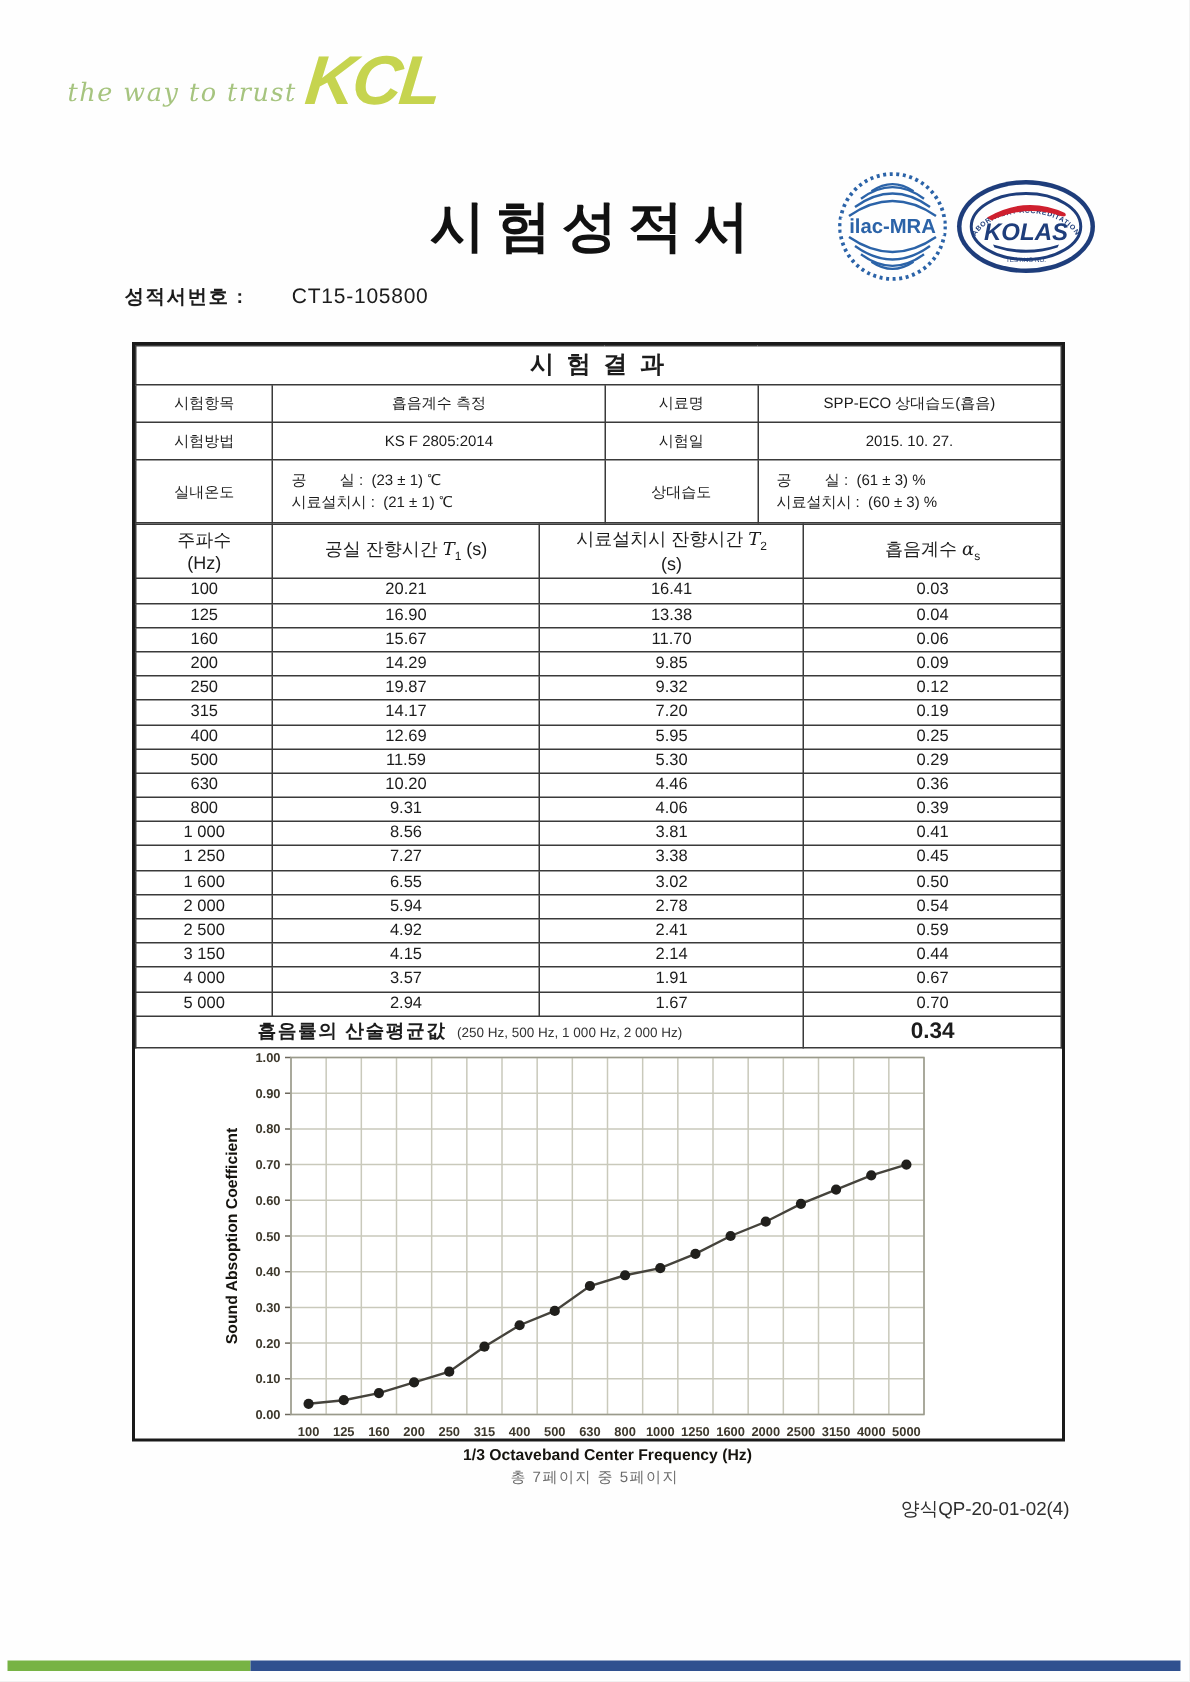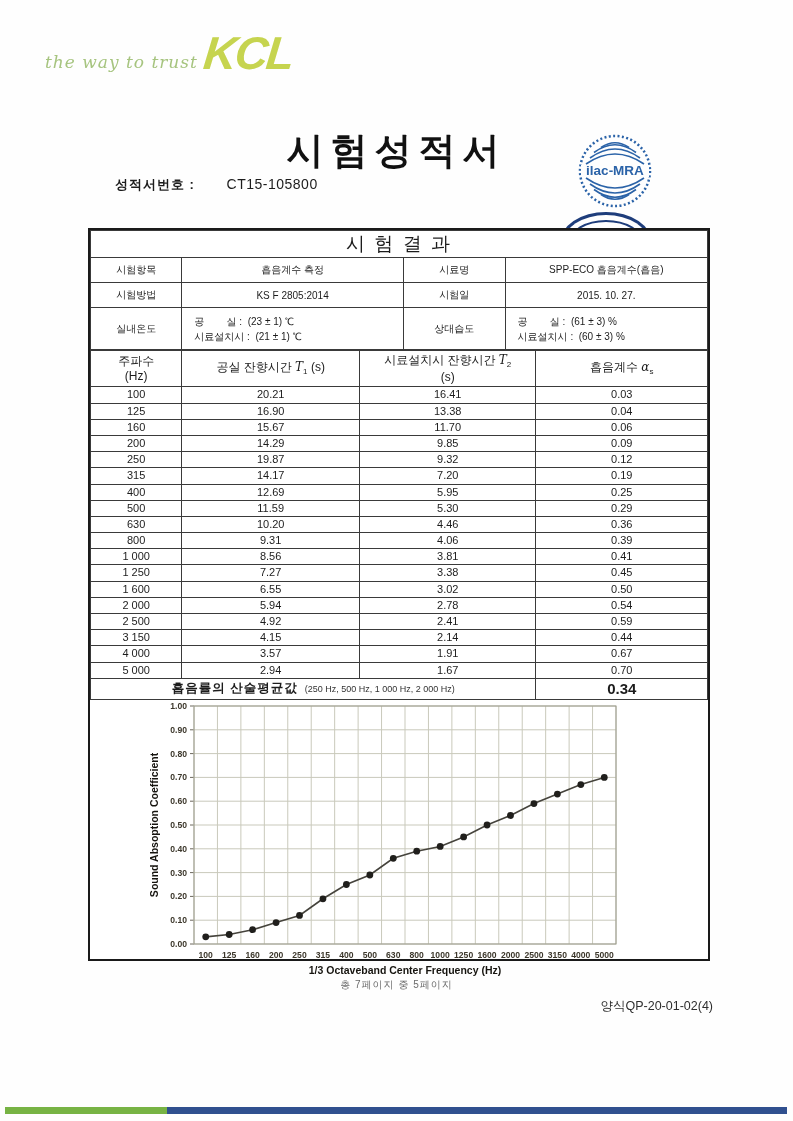--- a/index.html
+++ b/index.html
@@ -20,38 +20,38 @@
     font-family:"Liberation Sans", sans-serif; font-weight:800; font-style:italic;
     font-size:46px; line-height:1; color:#c6d44f; margin-left:6px;
     transform:skewX(-6deg); letter-spacing:-2px;
   }
 
   
   .doc-title {
     position:absolute; left:0; top:126px; width:100%;
     text-align:center; font-size:37px; font-weight:bold; letter-spacing:7px; color:#111;
   }
-  .report-no { position:absolute; left:83px; top:176px; font-size:13px;margin-left:32px; }
+  .report-no { position:absolute; left:83px; top:189px; font-size:13px; }
   .report-no .lbl { font-weight:bold; letter-spacing:1px; }
   .report-no .val { margin-left:28px; font-size:14px; letter-spacing:0.5px; }
 
   
-  .seals { position:absolute; left:556px; top:132px; display:flex; align-items:flex-end;flex-direction:column; }
+  .seals { position:absolute; left:556px; top:112px; display:flex; align-items:center; }
   .seal-kolas { margin-left:2px; }
 
   
   .report-box {
     position:absolute; left:88px; top:228px; width:622px; height:733px;
     border:2px solid #1a1a1a; display:flex; flex-direction:column; background:#fff;
   }
   table { border-collapse:collapse; width:100%; table-layout:fixed; }
   td { border:1px solid #3a3a3a; text-align:center; overflow:hidden; }
 
   .info-table td { font-size:10px; }
-  .row-title td { height:26px; font-size:19px; letter-spacing:2px; font-weight:400; }
+  .row-title td { height:26px; font-size:16px; letter-spacing:2px; font-weight:700; }
   .row-info td { height:25px; }
   .row-temp td { height:42px; }
   .pre-cell { text-align:left; padding-left:12px; white-space:pre; line-height:1.5; font-size:12px; }
 
   .data-table td { font-size:11px; padding:1px 0; height:14px; line-height:1.2; }
   .data-table .hdr td { height:21px; font-size:12px; padding:2px 17px; }
   .mathvar { font-family:"DejaVu Serif", serif; font-style:italic; }
   sub { font-size:8px; }
 
   .row-avg td { height:19px; }
@@ -134,21 +134,21 @@
           <col style="width:32.8%">
         </colgroup>
       <tbody>
           <tr class="row-title">
         <td colspan="4">시 험 결 과</td>
       </tr>
       <tr class="row-info">
         <td>시험항목</td>
         <td>흡음계수 측정</td>
         <td>시료명</td>
-        <td>SPP-ECO 흡음계수(흡음)</td>
+        <td>SPP-ECO 상대습도(흡음)</td>
       </tr>
       <tr class="row-info">
         <td>시험방법</td>
         <td>KS F 2805:2014</td>
         <td>시험일</td>
         <td>2015. 10. 27.</td>
       </tr>
       <tr class="row-temp">
         <td>실내온도</td>
         <td class="pre-cell">공        실 :  (23 ± 1) ℃

